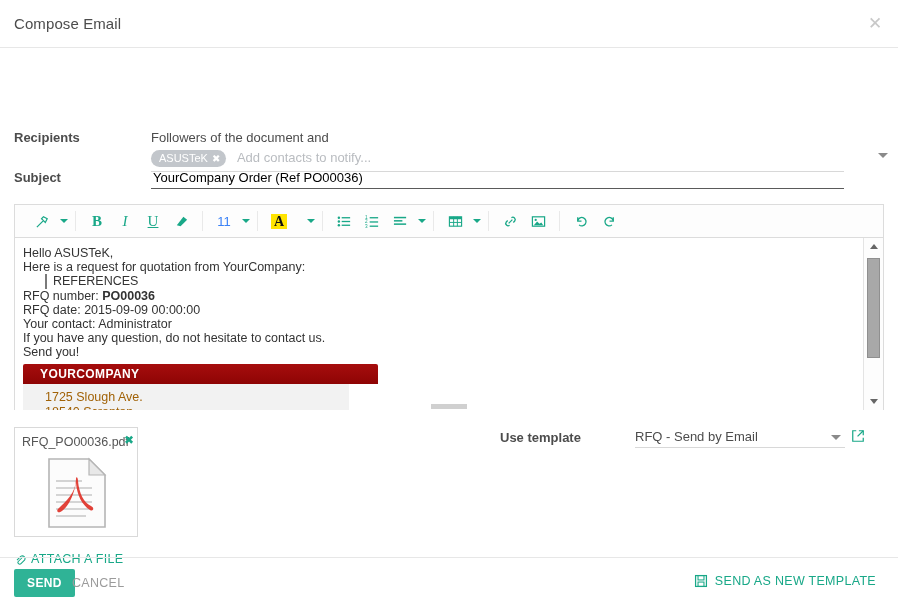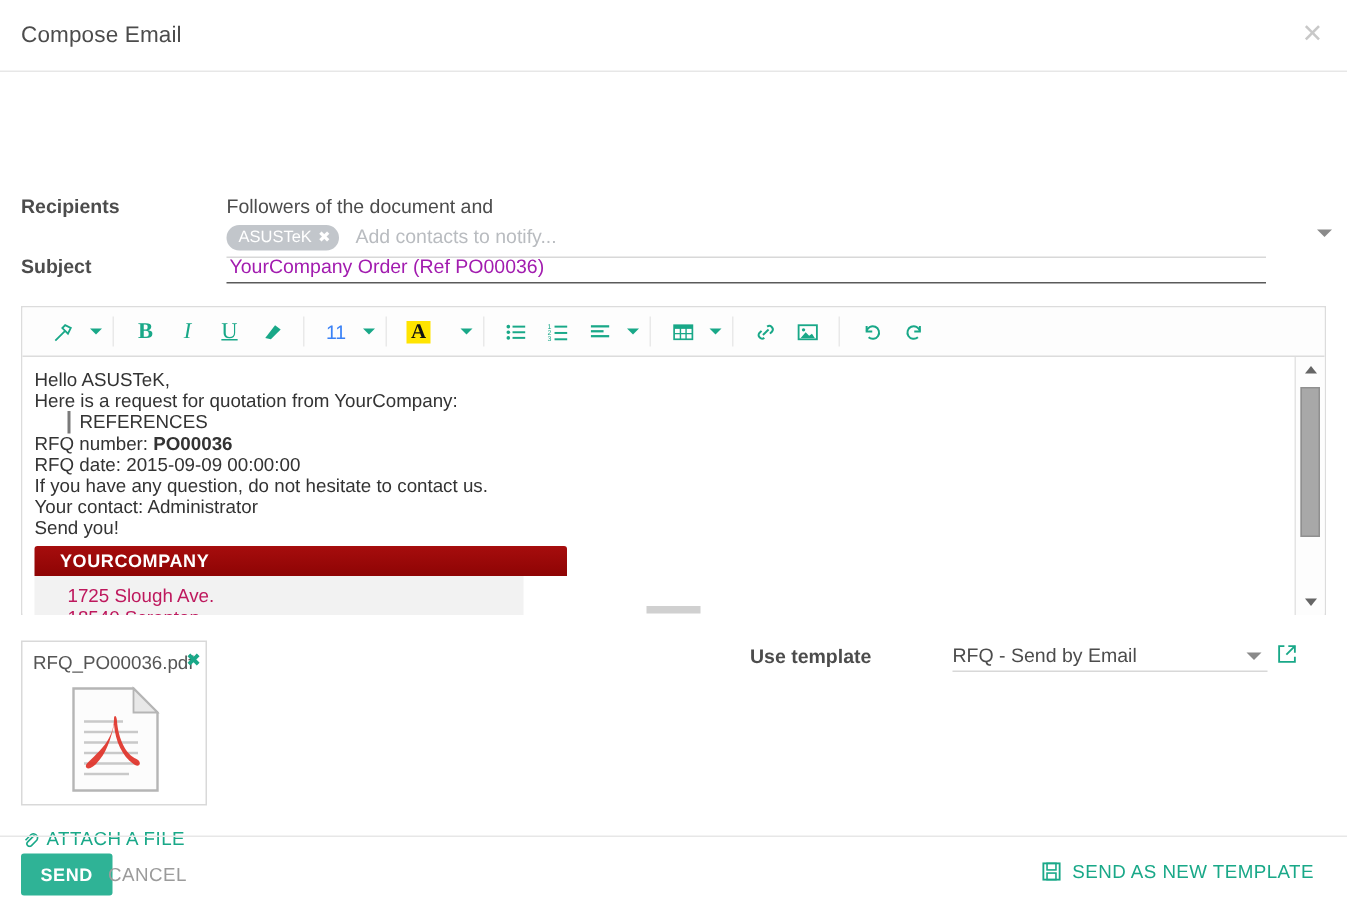--- a/index.html
+++ b/index.html
@@ -125,21 +125,21 @@
   }
 
   
   .subj-row { top: 122px; }
   .subj-input {
     border: none;
     border-bottom: 1px solid #5a5a5a;
     width: 100%;
     font-size: 13px;
     font-family: "Liberation Sans", sans-serif;
-    color: #a21caf;
+    color: #000000;
     padding: 0 0 3px 2px;
     outline: none;
     background: transparent;
     box-sizing: border-box;
   }
 
   
   .editor-wrap {
     position: absolute;
     left: 14px;
@@ -238,21 +238,21 @@
     letter-spacing: .4px;
     padding: 3px 0 3px 17px;
     width: 355px;
     box-sizing: border-box;
     border-radius: 2px 2px 0 0;
   }
   .sig-body {
     background: #f2f2f2;
     padding: 6px 0 4px 22px;
     font-size: 12.5px;
-    color: #be185d;
+    color: #a16207;
     line-height: 15px;
   }
 
   
   .ed-scroll {
     position: absolute;
     right: 0; top: 0;
     width: 20px;
     height: 100%;
     background: #fdfdfd;
@@ -571,22 +571,22 @@
       </div>
     </div>
 
     <div class="editor-body">
       <div class="editor-content">
         <div class="ed-line">Hello ASUSTeK,</div>
         <div class="ed-line">Here is a request for quotation from YourCompany:</div>
         <div class="ed-line"><span class="ed-ref-bar" style="margin-left:22px">REFERENCES</span></div>
         <div class="ed-line"><span>RFQ number: </span><span class="ed-b">PO00036</span></div>
         <div class="ed-line">RFQ date: 2015-09-09 00:00:00</div>
+        <div class="ed-line">Your contact: Administrator</div>
         <div class="ed-line">If you have any question, do not hesitate to contact us.</div>
-        <div class="ed-line">Your contact: Administrator</div>
         <div class="ed-line">Send you!</div>
 
         <div class="sig">
           <div class="sig-banner">YOURCOMPANY</div>
           <div class="sig-body">
             <div>1725 Slough Ave.</div>
             <div>18540 Scranton</div>
           </div>
         </div>
       </div>

